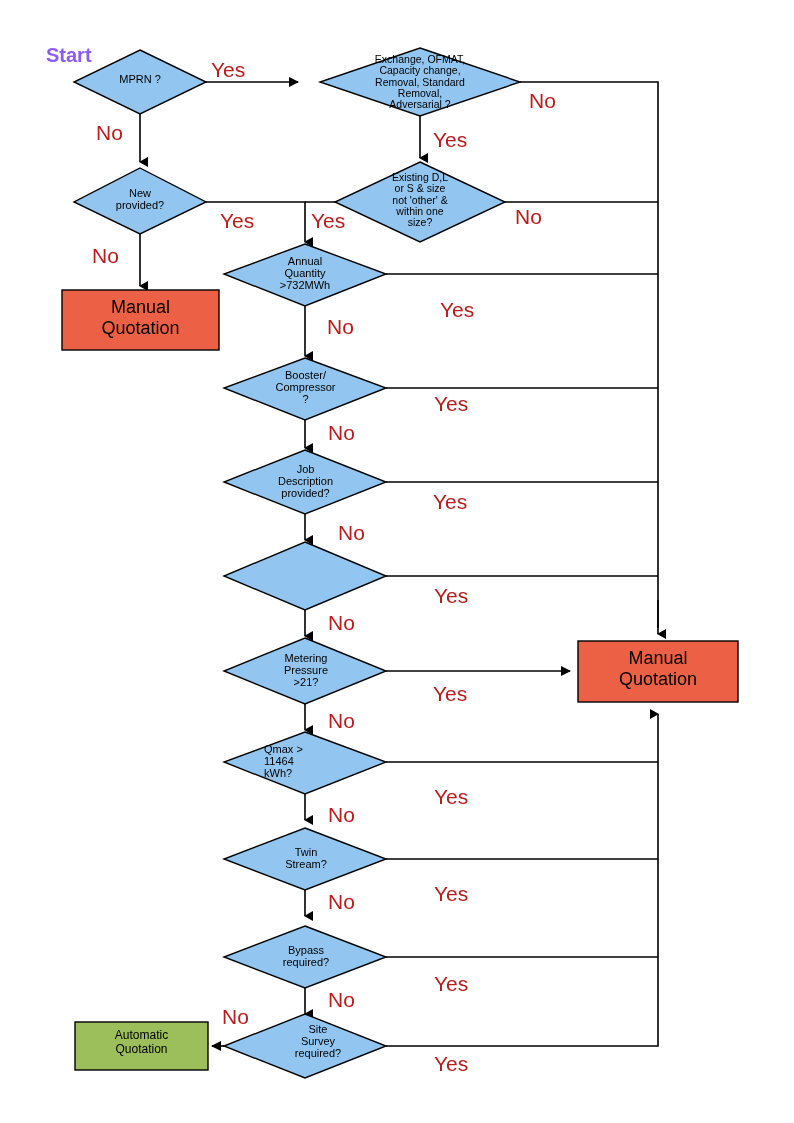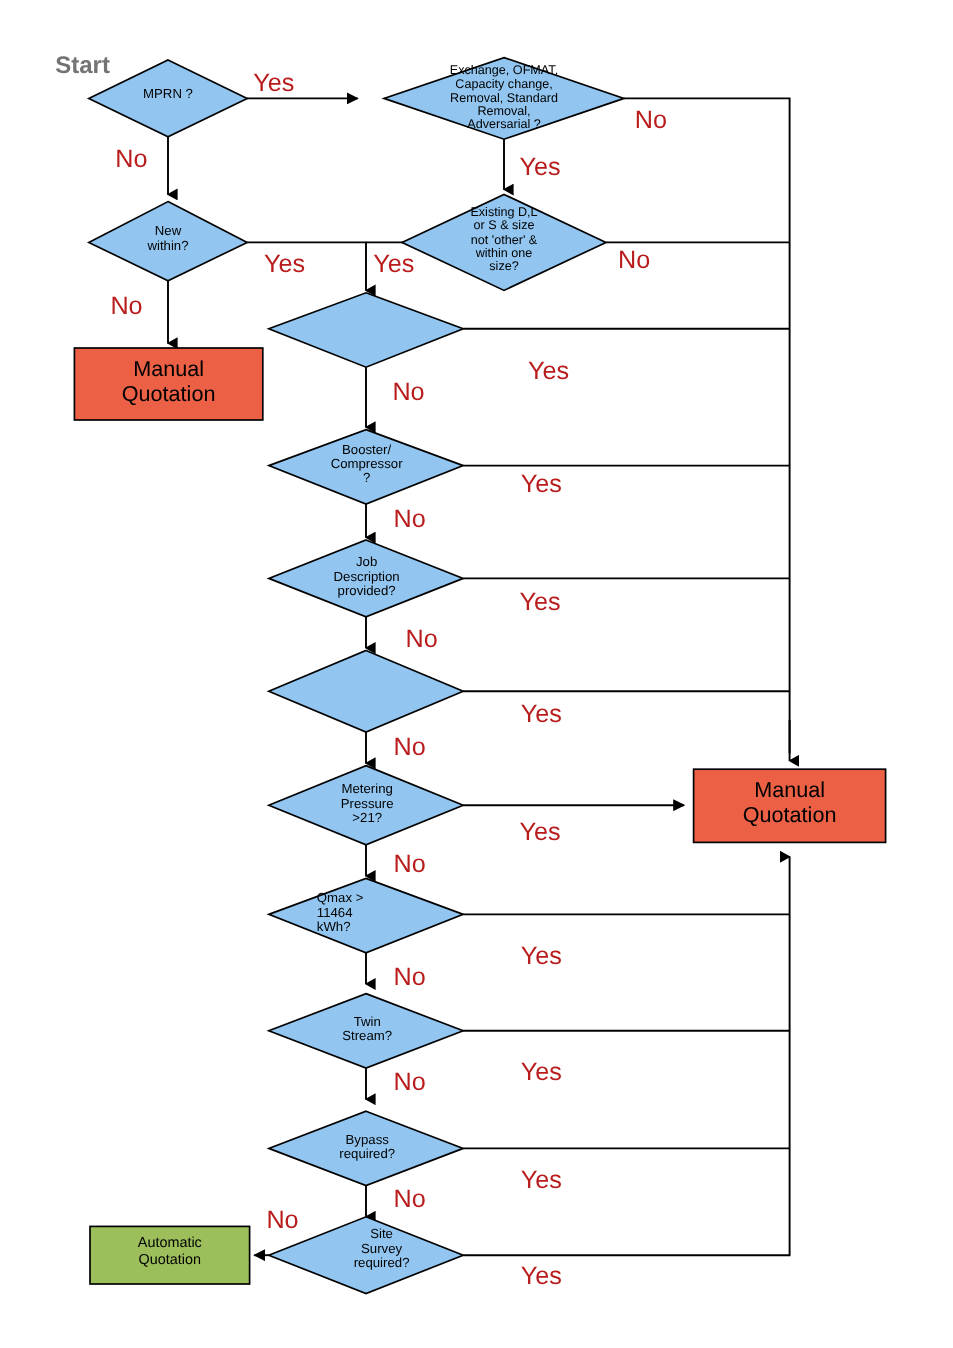--- a/index.html
+++ b/index.html
@@ -48,21 +48,21 @@
   .edge-label {
     position: absolute;
     font-size: 21px;
     color: #b91c1c;
     white-space: nowrap;
   }
   .start-label {
     position: absolute;
     font-size: 20px;
     font-weight: bold;
-    color: #737373;
+    color: #8b5cf6;
   }
   .qmax-label {
     text-align: left;
   }
 </style>
 </head>
 <body>
 
 <div id="canvas-root">
 
@@ -166,28 +166,31 @@
 
   <div class="node-text diamond-label" style="left:74px;  top:74px;  width:132px;">MPRN ?</div>
 
   <div class="node-text diamond-label small" style="left:340px; top:54px; width:160px;">Exchange, OFMAT,
 Capacity change,
 Removal, Standard
 Removal,
 Adversarial ?</div>
 
   <div class="node-text diamond-label" style="left:90px;  top:188px; width:100px;">New
-within?</div>
+provided?</div>
 
   <div class="node-text diamond-label small" style="left:360px; top:172px; width:120px;">Existing D,L
 or S &amp; size
 not 'other' &amp;
 within one
 size?</div>
 
+  <div class="node-text diamond-label" style="left:250px; top:256px; width:110px;">Annual
+Quantity
+&gt;732MWh</div>
 
   <div class="node-text diamond-label" style="left:248px; top:370px; width:115px;">Booster/
 Compressor
 ?</div>
 
   <div class="node-text diamond-label" style="left:248px; top:464px; width:115px;">Job
 Description
 provided?</div>
 
 

